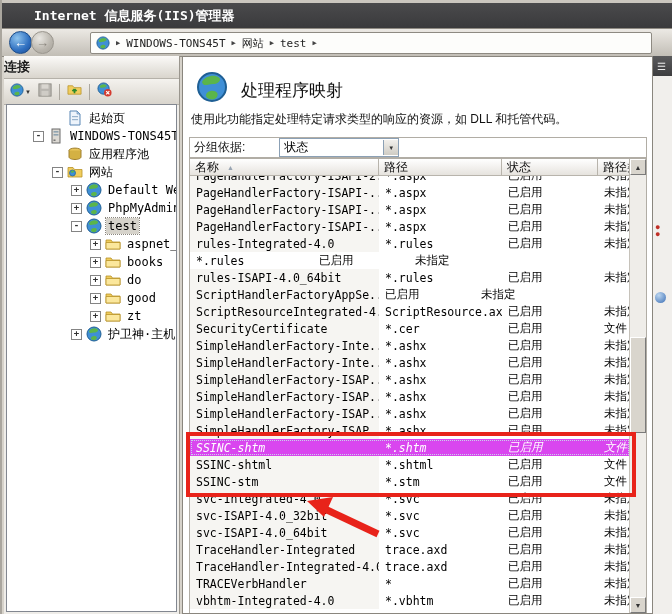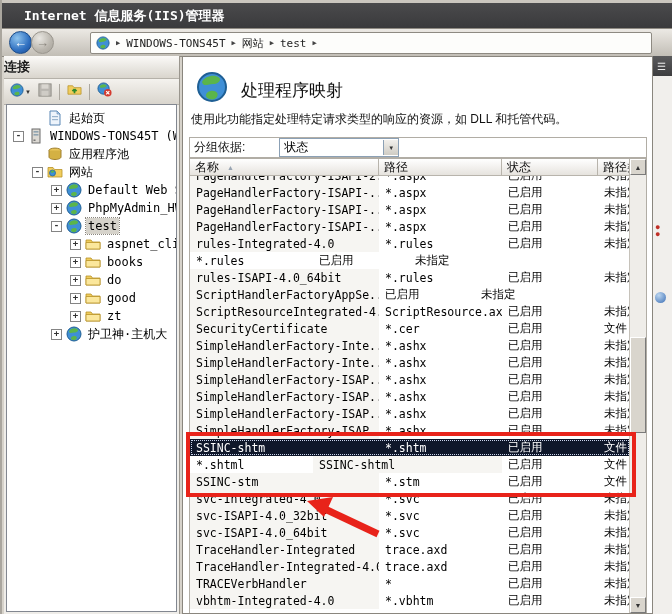--- a/index.html
+++ b/index.html
@@ -1,21 +1,21 @@
 <!DOCTYPE html>
 <html><head>
 <meta charset="utf-8">
 <style>
   html,body{margin:0;padding:0;background:#9c9890;font-family:"Liberation Sans",sans-serif;}
   .window{position:relative;width:672px;height:614px;overflow:hidden;background:#d6d2ca;
           border-left:2px solid #aaa69e;box-sizing:border-box;}
   
   .top-strip{height:3px;background:#cbc7bf;}
   .titlebar{height:25px;background:linear-gradient(#4a4a4c,#3a3a3c);display:flex;align-items:center;}
-  .titlebar .title{color:#fff;font:bold 13px "DejaVu Sans Mono",monospace;padding-left:22px;white-space:nowrap;}
+  .titlebar .title{color:#fff;font:bold 13px "DejaVu Sans Mono",monospace;padding-left:32px;white-space:nowrap;}
   .title-sep{height:1px;background:#8e8a82;}
   
   .navbar{position:relative;height:27px;background:linear-gradient(#ece9e4,#c2beb6);border-bottom:1px solid #8e8a82;}
   .navbtn{position:absolute;top:2px;width:23px;height:23px;border-radius:50%;text-align:center;line-height:22px;
           font-size:13px;font-weight:bold;box-sizing:border-box;}
   .navbtn.back{left:7px;background:radial-gradient(circle at 35% 30%,#8ec4ee,#2f6fc0 60%,#1b4a90);color:#fff;border:1px solid #1c4d8a;}
   .navbtn.fwd{left:29px;background:radial-gradient(circle at 35% 30%,#e9e7e2,#b9b5ad 60%,#a5a199);color:#8a867e;border:1px solid #9a968e;}
   .crumbbar{position:absolute;left:88px;top:3px;width:560px;height:20px;background:#fdfdfb;border:1px solid #8e8a82;
             border-radius:2px;display:flex;align-items:center;font:11px "DejaVu Sans Mono",monospace;color:#222;}
   .crumbbar .sep{font-size:7px;margin:0 6px;color:#444;}
@@ -23,21 +23,21 @@
   
   .sidebar{position:absolute;left:2px;top:56px;width:176px;bottom:0;background:#efede9;border-right:1px solid #9a968e;box-sizing:border-box;}
   .sb-header{height:22px;line-height:22px;font-weight:bold;font-size:13px;color:#1c1c1c;
              background:linear-gradient(#fbfaf8,#d9d5cd);border-bottom:1px solid #b5b1a9;}
   .sb-toolbar{height:25px;background:linear-gradient(#f4f2ee,#d9d5cd);border-bottom:1px solid #b5b1a9;
               display:flex;align-items:center;padding-left:4px;gap:3px;}
   .tb-btn{display:flex;align-items:center;padding:1px 2px;}
   .tb-sep{width:1px;height:16px;background:#aba79f;margin:0 2px;}
   .tb-caret{font-size:6px;color:#333;margin-left:1px;}
   .tree{position:absolute;left:2px;right:2px;top:48px;bottom:2px;background:#fff;border:1px solid #828790;
-        overflow:hidden;font:12px "DejaVu Sans Mono",monospace;padding-top:4px;}
+        overflow:hidden;font:12px "DejaVu Sans Mono",monospace;padding-top:4px;padding-left:20px;}
   .titem{height:18px;display:flex;align-items:center;white-space:nowrap;}
   .texp{width:9px;height:9px;border:1px solid #848484;background:#fff;font:bold 9px/7px "DejaVu Sans Mono",monospace;
         text-align:center;color:#333;margin-right:4px;flex:none;box-sizing:content-box;}
   .texp.empty{visibility:hidden;}
   .ticon{width:16px;height:16px;margin-right:4px;flex:none;display:inline-flex;}
   .tlabel{padding:1px 2px;}
   .titem.sel .tlabel{background:#d6d3cb;outline:1px dotted #8a867e;}
   
   .main{position:absolute;left:180px;top:56px;width:562px;bottom:0;background:#fff;border:1px solid #8a867e;box-sizing:border-box;}
   .feat-icon{position:absolute;left:13px;top:14px;width:32px;height:32px;}
@@ -57,21 +57,21 @@
   .lv-header{position:absolute;left:0;top:0;right:16px;height:17px;display:flex;z-index:5;}
   .hcell{background:linear-gradient(#ffffff,#e6e3de);border-right:1px solid #b8b4ac;border-bottom:1px solid #b8b4ac;
          font-size:12px;color:#111;display:flex;align-items:center;padding-left:5px;box-sizing:border-box;overflow:hidden;white-space:nowrap;}
   .hsort{font-size:7px;color:#98a4b2;margin-left:8px;}
   .c0{width:189px;flex:none;} .c1{width:123px;flex:none;} .c2{width:96px;flex:none;} .c3{flex:1;}
   .lv-body{position:absolute;left:0;top:17px;right:16px;bottom:0;overflow:hidden;background:#fff;}
   .lrow{height:17px;display:flex;font:11.5px "DejaVu Sans Mono",monospace;color:#000;align-items:center;white-space:nowrap;}
   .lrow.clipped{margin-top:-9px;}
   .lcell{overflow:hidden;padding-left:6px;box-sizing:border-box;height:100%;display:flex;align-items:center;flex:none;}
   .lrow .n{width:189px;background:#f6f5f2;} .lrow .p{width:123px;} .lrow .s{width:96px;} .lrow .t{flex:1;}
-  .lrow.sel{background:#0f172a;color:#fff;outline:1px dotted #c9d3ea;outline-offset:-2px;}
+  .lrow.sel{background:#d946ef;color:#fff;outline:1px dotted #c9d3ea;outline-offset:-2px;font-style:italic;}
   .lrow.sel .n{background:transparent;}
   
   .lv-scroll{position:absolute;right:0;top:0;width:16px;bottom:0;background:#efede9;border-left:1px solid #c6c2ba;}
   .sbtn{position:absolute;left:0;width:16px;height:16px;background:#d9d5cd;border:1px solid #fff;
         border-right-color:#7a7a7a;border-bottom-color:#7a7a7a;box-sizing:border-box;font-size:7px;color:#333;
         display:flex;align-items:center;justify-content:center;}
   .sbtn.up{top:0;} .sbtn.down{bottom:0;}
   .sthumb{position:absolute;left:0;width:16px;top:178px;height:96px;background:#d9d5cd;border:1px solid #fff;
           border-right-color:#7a7a7a;border-bottom-color:#7a7a7a;box-sizing:border-box;}
   
@@ -429,22 +429,22 @@
             <span class="lcell s">已启用</span>
             <span class="lcell t">未指定</span>
           </div>
           <div class="lrow sel">
             <span class="lcell n">SSINC-shtm</span>
             <span class="lcell p">*.shtm</span>
             <span class="lcell s">已启用</span>
             <span class="lcell t">文件</span>
           </div>
           <div class="lrow">
+            <span class="lcell n">SSINC-shtml</span>
             <span class="lcell p">*.shtml</span>
-            <span class="lcell n">SSINC-shtml</span>
             <span class="lcell s">已启用</span>
             <span class="lcell t">文件</span>
           </div>
           <div class="lrow">
             <span class="lcell n">SSINC-stm</span>
             <span class="lcell p">*.stm</span>
             <span class="lcell s">已启用</span>
             <span class="lcell t">文件</span>
           </div>
           <div class="lrow">

